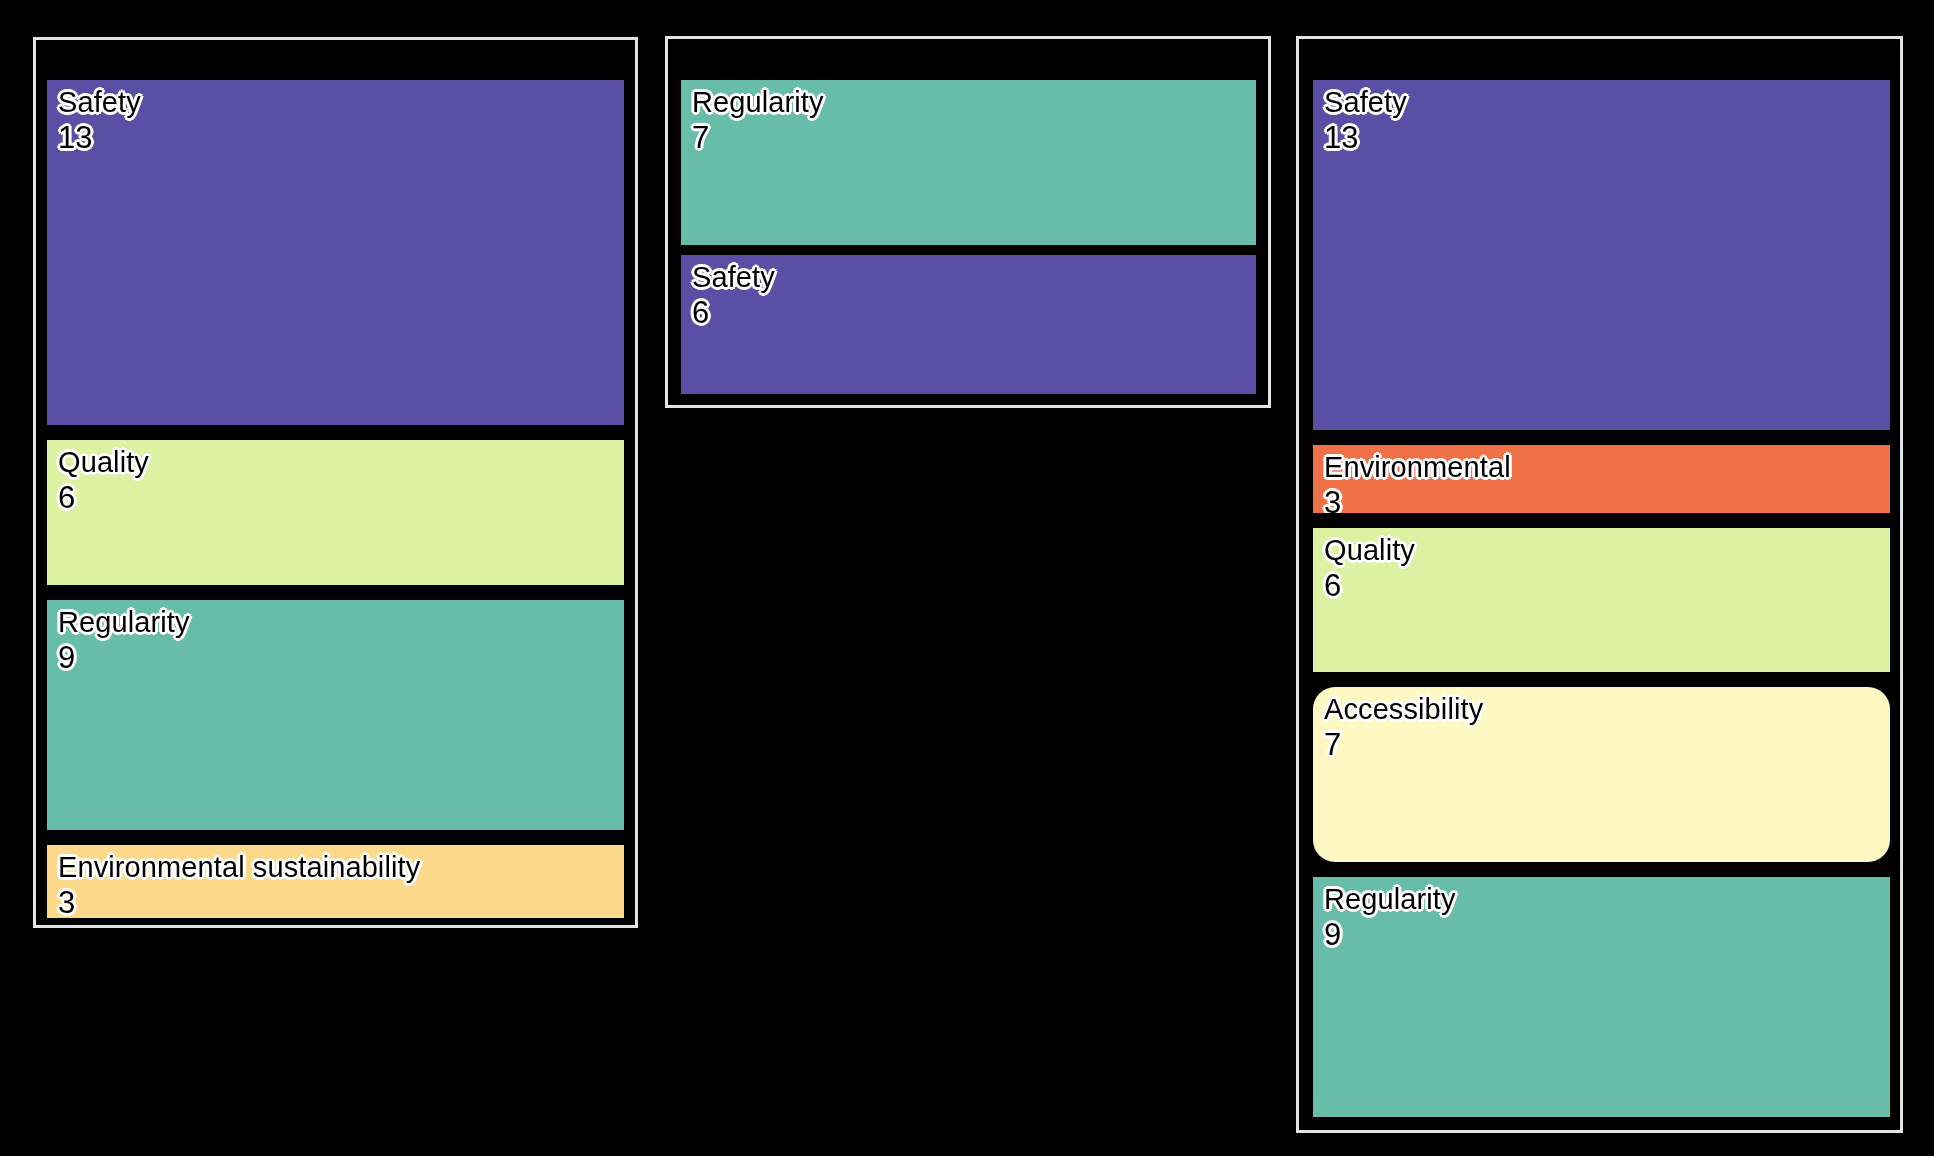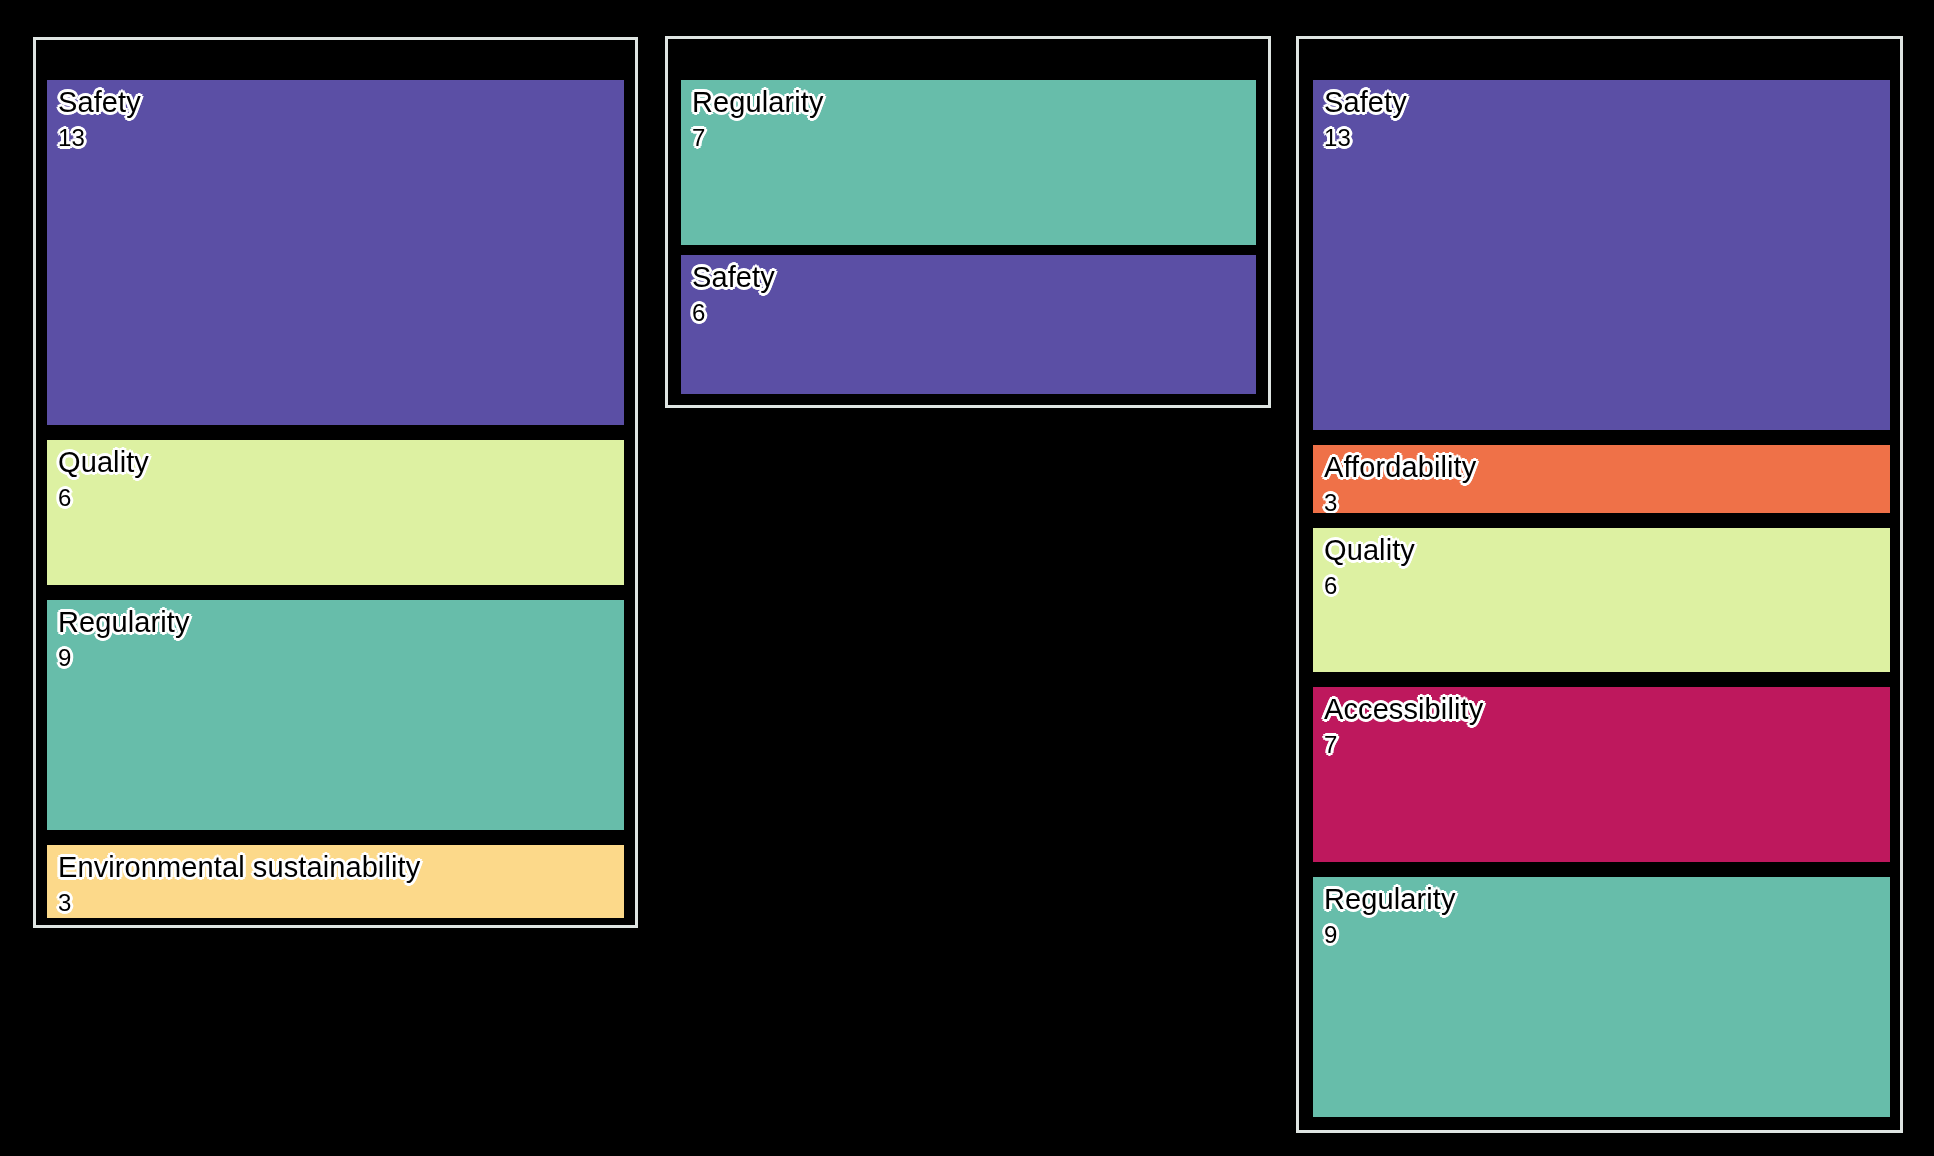--- a/index.html
+++ b/index.html
@@ -47,21 +47,21 @@
       -2px  2px 0 #ffffff,  2px  2px 0 #ffffff,
       -2px  0   0 #ffffff,  2px  0   0 #ffffff,
        0   -2px 0 #ffffff,  0    2px 0 #ffffff,
       -3px  0   0 #ffffff,  3px  0   0 #ffffff,
        0   -3px 0 #ffffff,  0    3px 0 #ffffff;
   }
   .tile-value {
     position: absolute;
     left: 11px;
     top: 39px;
-    font-size: 24px;
+    font-size: 31px;
     line-height: 37px;
     color: #000000;
     white-space: nowrap;
     letter-spacing: 0.1px;
     text-shadow:
       -2px -2px 0 #ffffff,  2px -2px 0 #ffffff,
       -2px  2px 0 #ffffff,  2px  2px 0 #ffffff,
       -2px  0   0 #ffffff,  2px  0   0 #ffffff,
        0   -2px 0 #ffffff,  0    2px 0 #ffffff,
       -3px  0   0 #ffffff,  3px  0   0 #ffffff,
@@ -97,28 +97,28 @@
     <div class="tile" style="left: 681px; top: 255px; width: 575px; height: 139px; background: rgb(91, 79, 165);">
       <span class="tile-label">Safety</span>
       <span class="tile-value">6</span>
     </div>
     <div class="group-panel" style="left: 1296px; top: 36px; width: 607px; height: 1097px;"></div>
     <div class="tile" style="left: 1313px; top: 80px; width: 577px; height: 350px; background: rgb(91, 79, 165);">
       <span class="tile-label">Safety</span>
       <span class="tile-value">13</span>
     </div>
     <div class="tile" style="left: 1313px; top: 445px; width: 577px; height: 68px; background: rgb(239, 113, 72);">
-      <span class="tile-label">Affordability</span>
+      <span class="tile-label">Environmental</span>
       <span class="tile-value">3</span>
     </div>
     <div class="tile" style="left: 1313px; top: 528px; width: 577px; height: 144px; background: rgb(221, 241, 162);">
       <span class="tile-label">Quality</span>
       <span class="tile-value">6</span>
     </div>
-    <div class="tile" style="left: 1313px; top: 687px; width: 577px; height: 175px; background: #be185d;">
+    <div class="tile" style="left: 1313px; top: 687px; width: 577px; height: 175px; background: #fef9c3; border-radius: 22px;">
       <span class="tile-label">Accessibility</span>
       <span class="tile-value">7</span>
     </div>
     <div class="tile" style="left: 1313px; top: 877px; width: 577px; height: 240px; background: rgb(103, 189, 170);">
       <span class="tile-label">Regularity</span>
       <span class="tile-value">9</span>
     </div>
   </div>
 
 </body></html>

